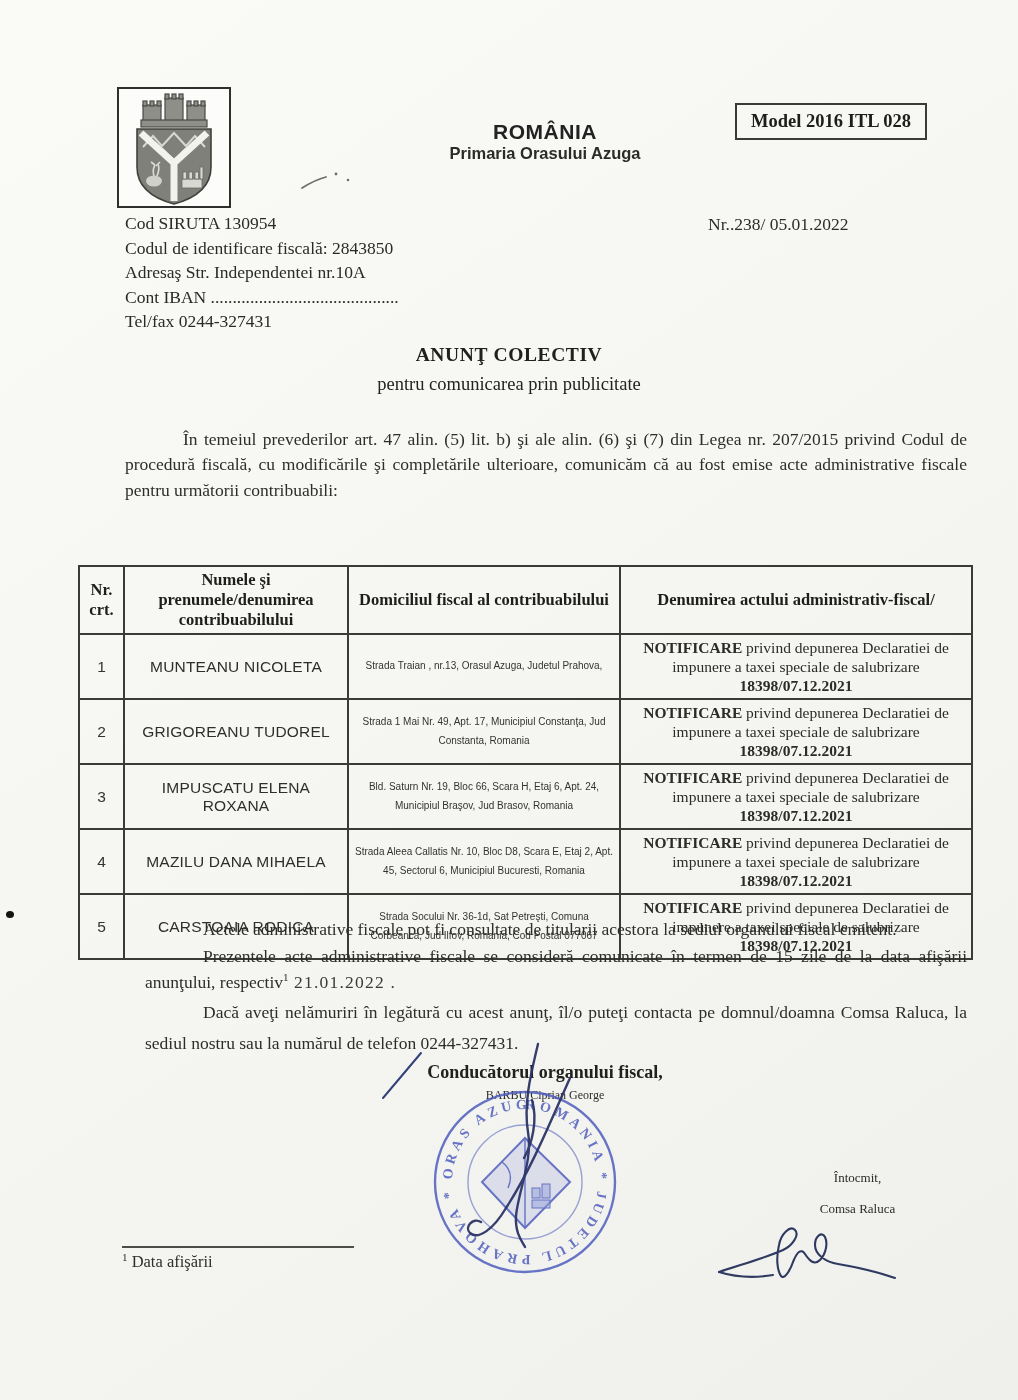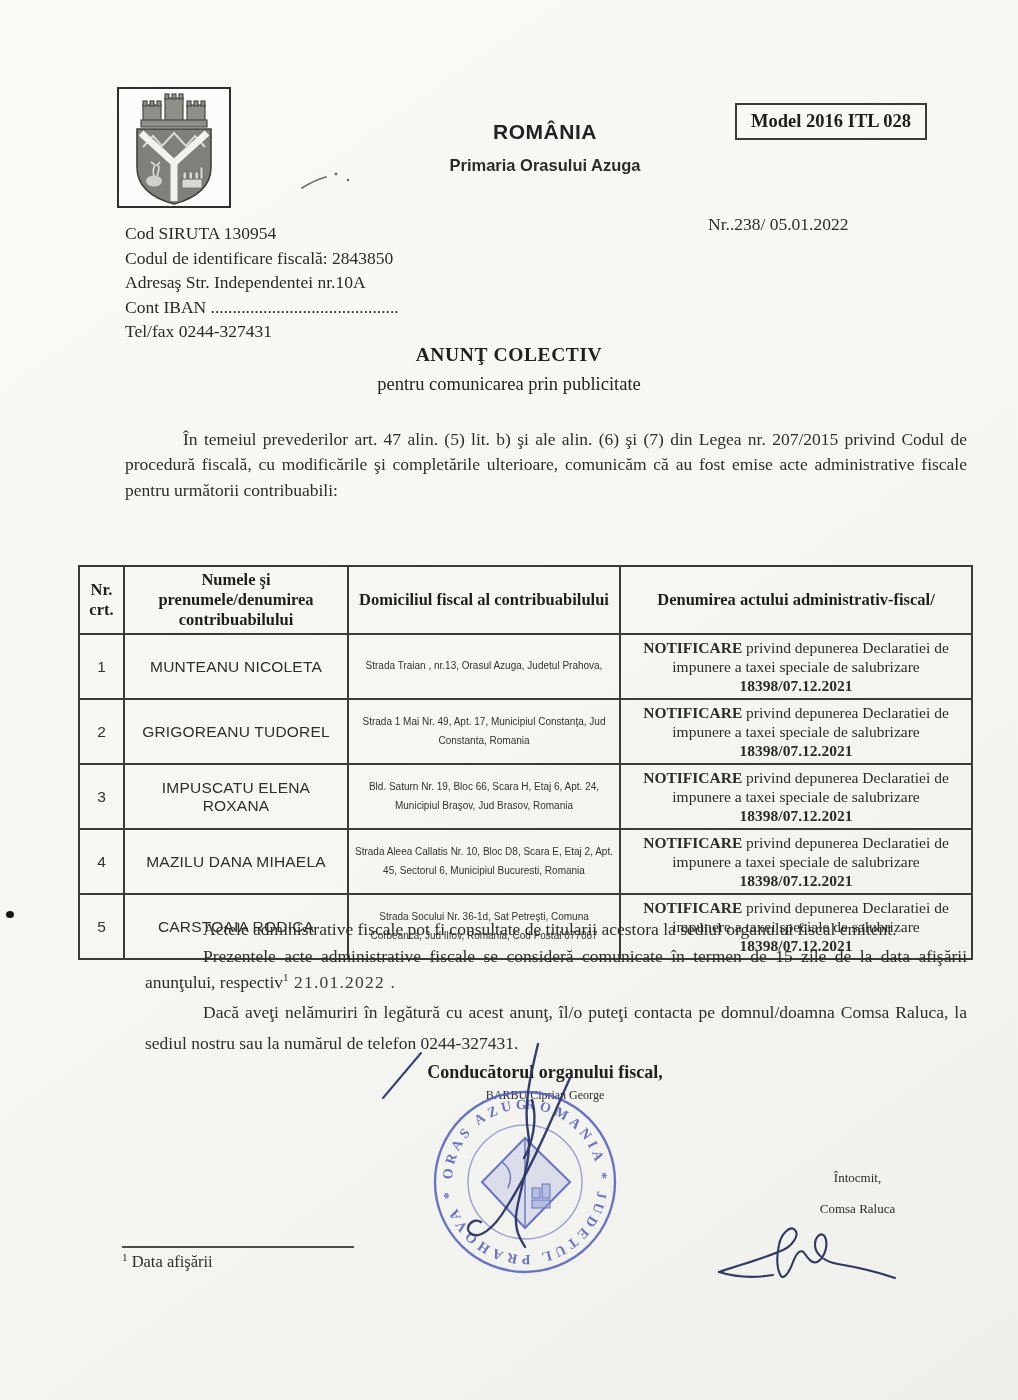--- a/index.html
+++ b/index.html
@@ -8,26 +8,26 @@
     position:relative; width:1018px; height:1400px; margin:0 auto;
     background:linear-gradient(145deg,#fafaf7 0%,#f5f5f1 55%,#efefeb 100%);
     color:#262624; overflow:hidden;
   }
   
   .coat-box{ position:absolute; left:117px; top:87px; width:114px; height:121px;
     border:2px solid #2f2f2d; background:#fcfcfa; }
   .header-center{ position:absolute; left:360px; top:120px; width:370px; text-align:center;
     font-family:"Liberation Sans", sans-serif; }
   .country{ font-size:21px; font-weight:bold; letter-spacing:.5px; color:#222; }
-  .institution{ font-size:16.5px; font-weight:bold; margin-top:12px; color:#2b2b29; }
+  .institution{ font-size:16.5px; font-weight:bold; margin-top:0; color:#2b2b29; }
   .model-box{ position:absolute; left:735px; top:103px; width:192px; height:37px;
     border:2px solid #3a3a38; text-align:center; line-height:33px;
     font-size:18.5px; font-weight:bold; color:#1d1d1b; }
   .nr-line{ position:absolute; left:708px; top:214px; font-size:17.5px; color:#2c2c2a; }
-  .info-block{ position:absolute; left:125px; top:221px; font-size:17.5px; line-height:24.6px; color:#2a2a28; }
+  .info-block{ position:absolute; left:125px; top:211px; font-size:17.5px; line-height:24.6px; color:#2a2a28; }
   .doodle{ position:absolute; left:296px; top:164px; }
   
   .title{ position:absolute; left:0; top:344px; width:1018px; text-align:center;
     font-size:19.5px; font-weight:bold; letter-spacing:.6px; color:#20201e; }
   .subtitle{ position:absolute; left:0; top:374px; width:1018px; text-align:center;
     font-size:18.5px; font-weight:normal; color:#23231f; }
   .intro{ position:absolute; left:125px; top:427px; width:842px; font-size:17.5px;
     line-height:25.4px; text-align:justify; text-indent:58px; color:#2d2d2b; }
   
   table.main{ position:absolute; left:78px; top:565px; width:893px;

